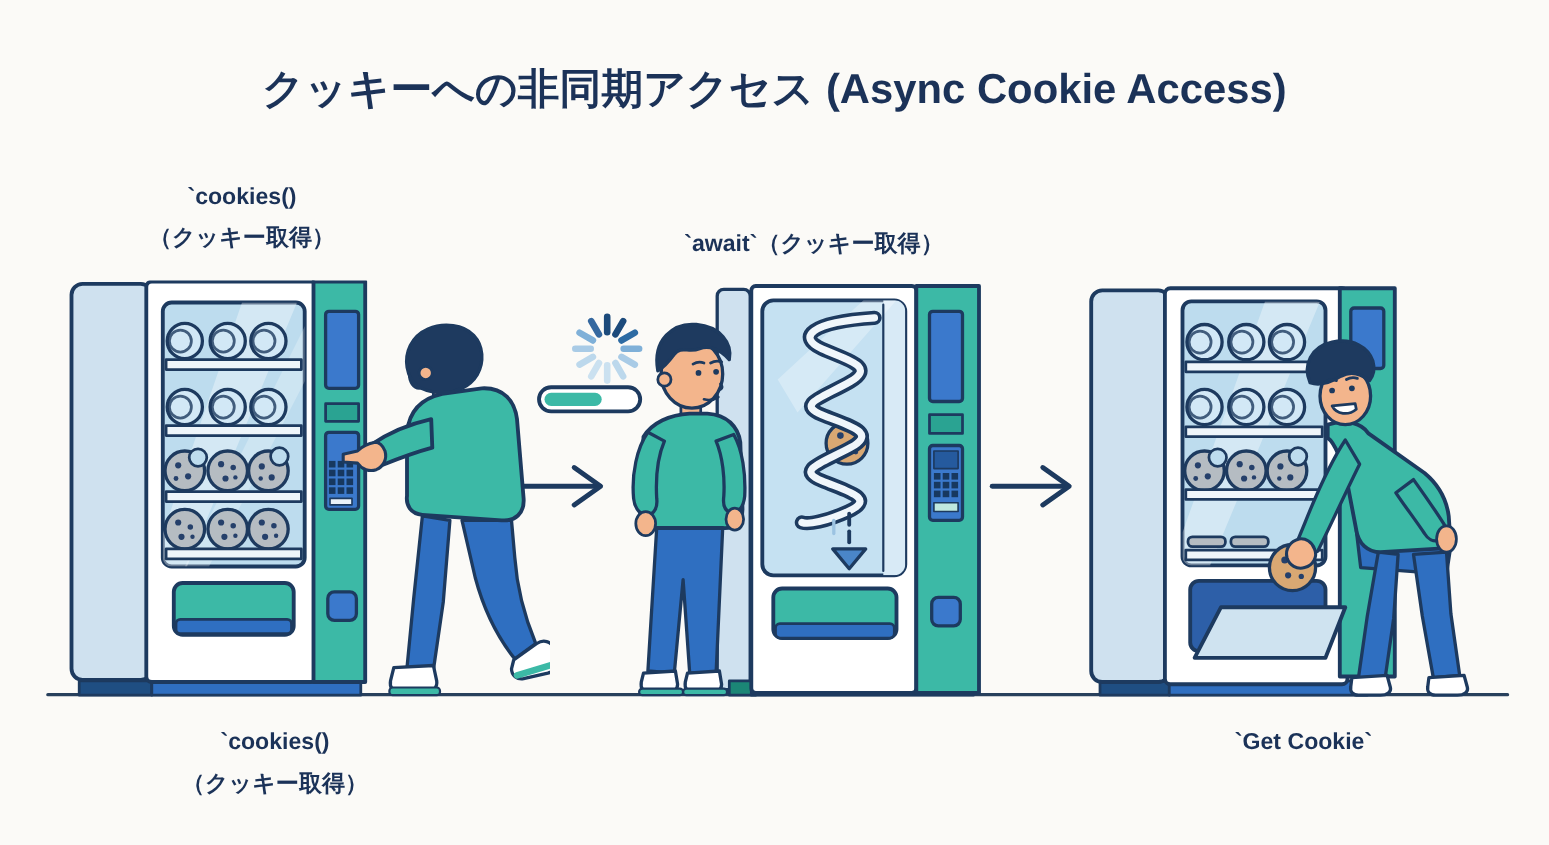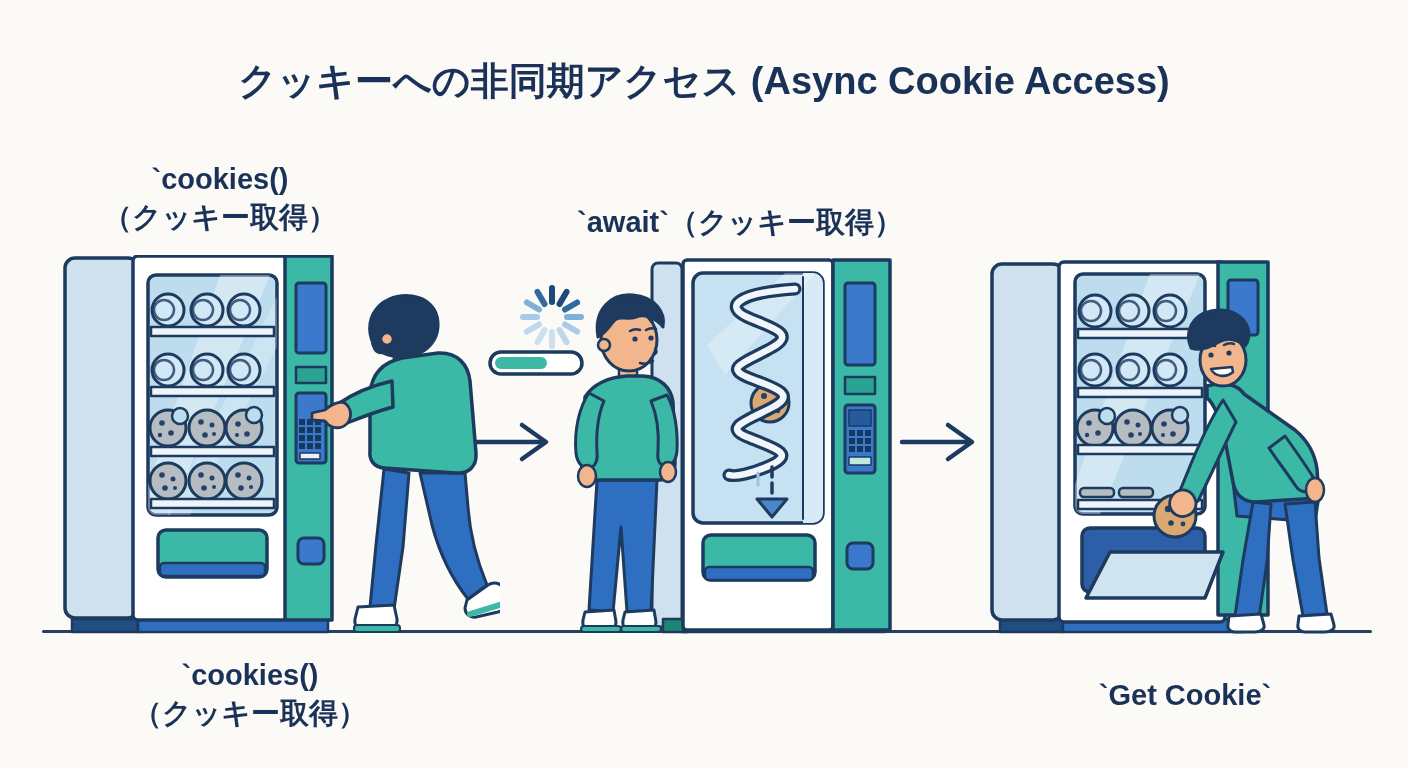--- a/index.html
+++ b/index.html
@@ -8,27 +8,27 @@
     background:#fbfaf7;
     font-family:"Liberation Sans","DejaVu Sans",sans-serif;
     position:relative;
   }
   .canvas{position:absolute;left:0;top:0;width:1408px;height:768px;}
   .navy-text{color:#1b3258;font-weight:800;}
   .title{
     position:absolute;left:0;top:56px;width:1408px;
     text-align:center;font-size:38px;letter-spacing:0px;
   }
-  .label{position:absolute;text-align:center;font-size:29px;line-height:38px;font-weight:800;}
+  .label{position:absolute;text-align:center;font-size:21px;line-height:38px;font-weight:800;}
   .lbl-line{display:block;}
   .top-label-1{left:60px;top:160px;width:320px;}
   .top-label-2{left:530px;top:203px;width:420px;}
   .bottom-label-1{left:60px;top:656px;width:380px;}
   .bottom-label-2{left:570px;top:656px;width:380px;}
-  .bottom-label-3{left:990px;top:656px;width:390px;margin-top:20px;}
+  .bottom-label-3{left:990px;top:656px;width:390px;}
   .ground-line{
     position:absolute;left:42px;top:630px;width:1330px;height:3px;
     background:#28405c;border-radius:2px;
   }
   svg{position:absolute;display:block;}
   .panel1-svg{left:40px;top:255px;}
   .panel2-svg{left:485px;top:255px;}
   .panel3-svg{left:985px;top:250px;}
   .arrow1-svg{left:470px;top:418px;}
   .arrow2-svg{left:896px;top:418px;}

